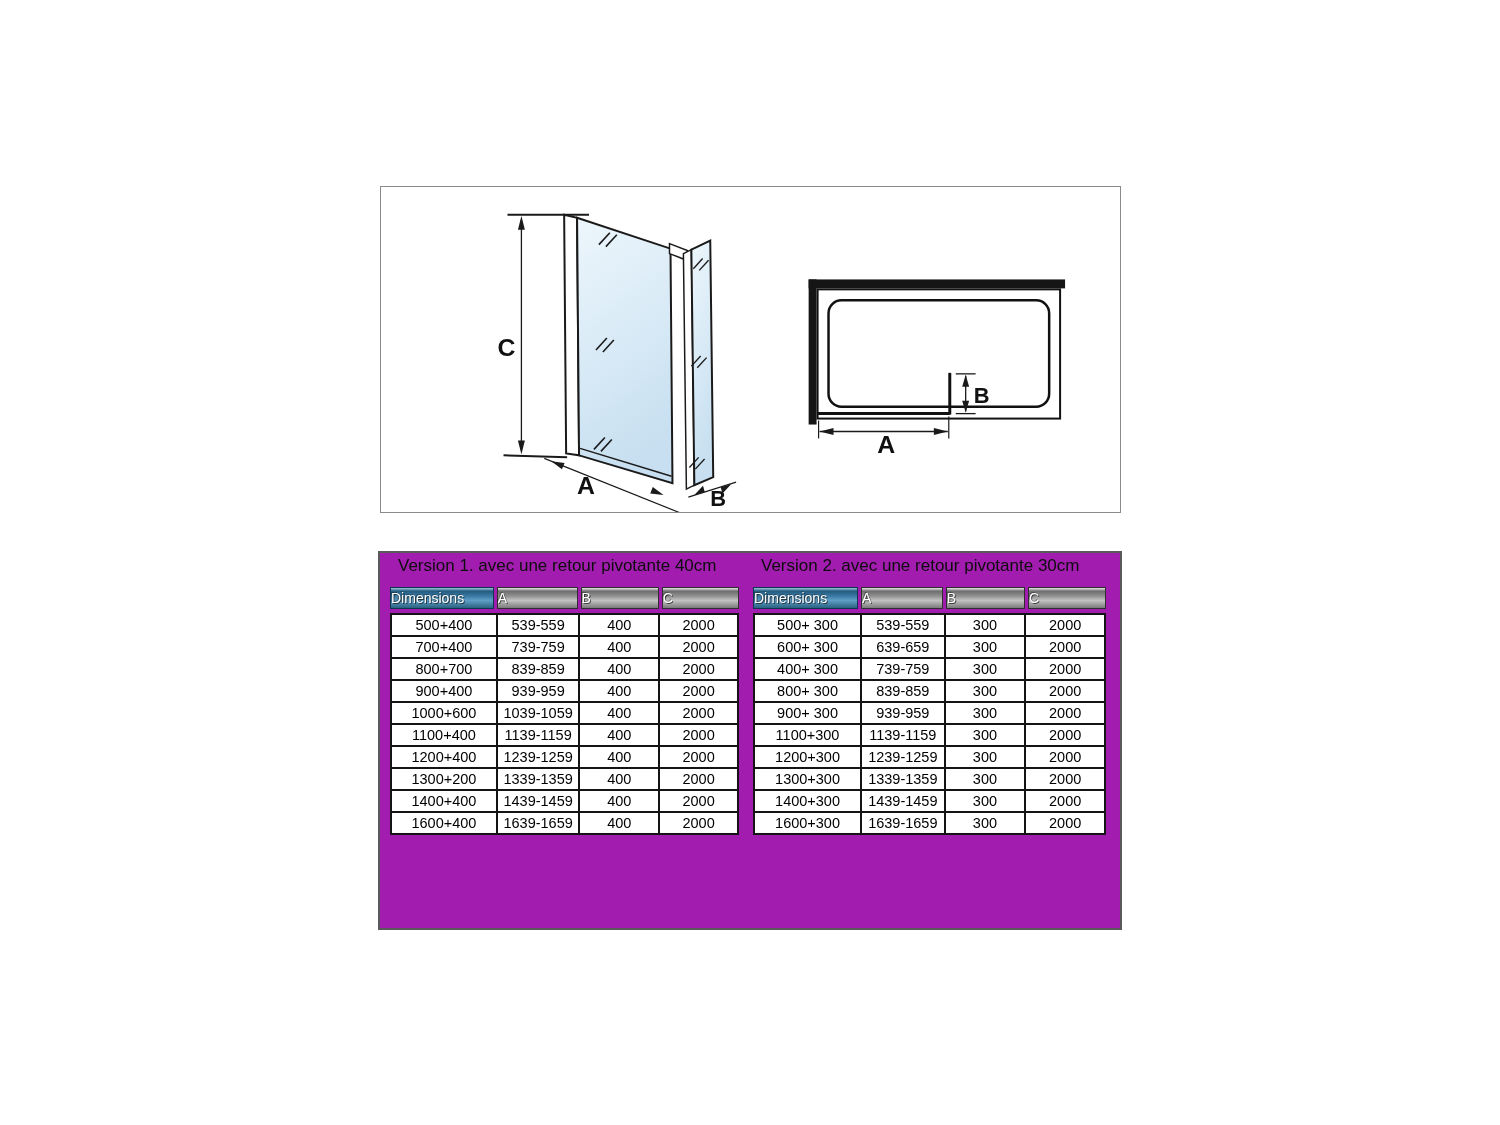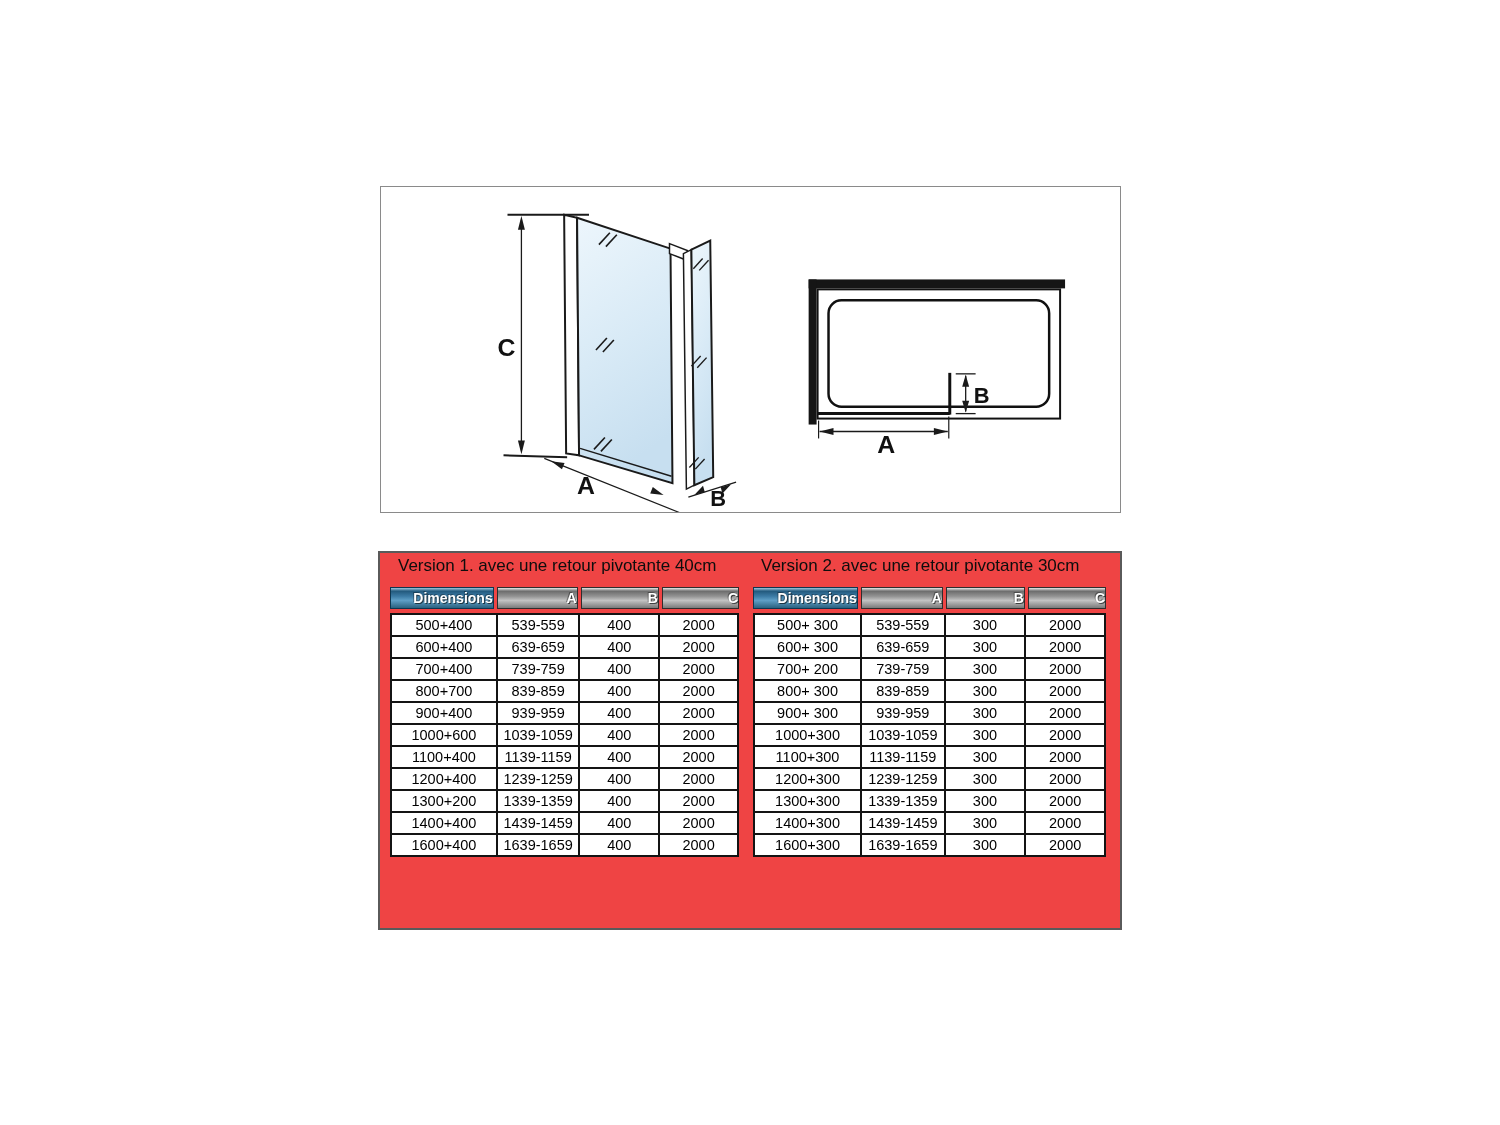--- a/index.html
+++ b/index.html
@@ -25,21 +25,21 @@
     font-weight: bold;
     fill: #111;
   }
 
   
   .table-panel {
     position: absolute;
     left: 378px; top: 551px;
     width: 744px; height: 379px;
     border: 2px solid #5a5a5a;
-    background: #ef4444;
+    background: #a21caf;
   }
   .version-section { position: absolute; top: 2px; }
   .section-v1 { left: 10px;  width: 349px; }
   .section-v2 { left: 373px; width: 353px; }
   .version-title {
     padding-left: 8px;
     font-size: 17px;
     line-height: 21px;
     color: #0d0d0d;
     white-space: nowrap;
@@ -50,23 +50,23 @@
   table.hdr {
     table-layout: fixed;
     border-collapse: separate;
     border-spacing: 3px 0;
     width: calc(100% + 6px);
     margin: 0 -3px 4px -3px;
   }
   table.hdr th {
     height: 22px;
     font-size: 14px;
-    font-weight: bold;
+    font-weight: normal;
     color: #ffffff;
-    text-align: right;
+    text-align: left;
     vertical-align: middle;
     text-shadow: 1px 1px 0 rgba(0,0,0,0.6), -1px -1px 0 rgba(0,0,0,0.35);
     border: 1px solid #2e2e2e;
     background: linear-gradient(180deg, #e9e9e9 0%, #6d6d6d 16%, #949494 42%, #c3c3c3 62%, #7a7a7a 100%);
   }
   table.hdr th.th-dim {
     border: 1px solid #0f3650;
     background: linear-gradient(180deg, #9fc6dd 0%, #235a7e 16%, #3d7ca6 42%, #5f9fc6 62%, #2a617f 100%);
   }
 
@@ -219,26 +219,20 @@
             <col class="c3">
           </colgroup>
         <tbody>
             <tr>
               <td>500+400</td>
               <td>539-559</td>
               <td>400</td>
               <td>2000</td>
             </tr>
             <tr>
-              <td>600+400</td>
-              <td>639-659</td>
-              <td>400</td>
-              <td>2000</td>
-            </tr>
-            <tr>
               <td>700+400</td>
               <td>739-759</td>
               <td>400</td>
               <td>2000</td>
             </tr>
             <tr>
               <td>800+700</td>
               <td>839-859</td>
               <td>400</td>
               <td>2000</td>
@@ -323,40 +317,34 @@
               <td>300</td>
               <td>2000</td>
             </tr>
             <tr>
               <td>600+ 300</td>
               <td>639-659</td>
               <td>300</td>
               <td>2000</td>
             </tr>
             <tr>
-              <td>700+ 200</td>
+              <td>400+ 300</td>
               <td>739-759</td>
               <td>300</td>
               <td>2000</td>
             </tr>
             <tr>
               <td>800+ 300</td>
               <td>839-859</td>
               <td>300</td>
               <td>2000</td>
             </tr>
             <tr>
               <td>900+ 300</td>
               <td>939-959</td>
-              <td>300</td>
-              <td>2000</td>
-            </tr>
-            <tr>
-              <td>1000+300</td>
-              <td>1039-1059</td>
               <td>300</td>
               <td>2000</td>
             </tr>
             <tr>
               <td>1100+300</td>
               <td>1139-1159</td>
               <td>300</td>
               <td>2000</td>
             </tr>
             <tr>

